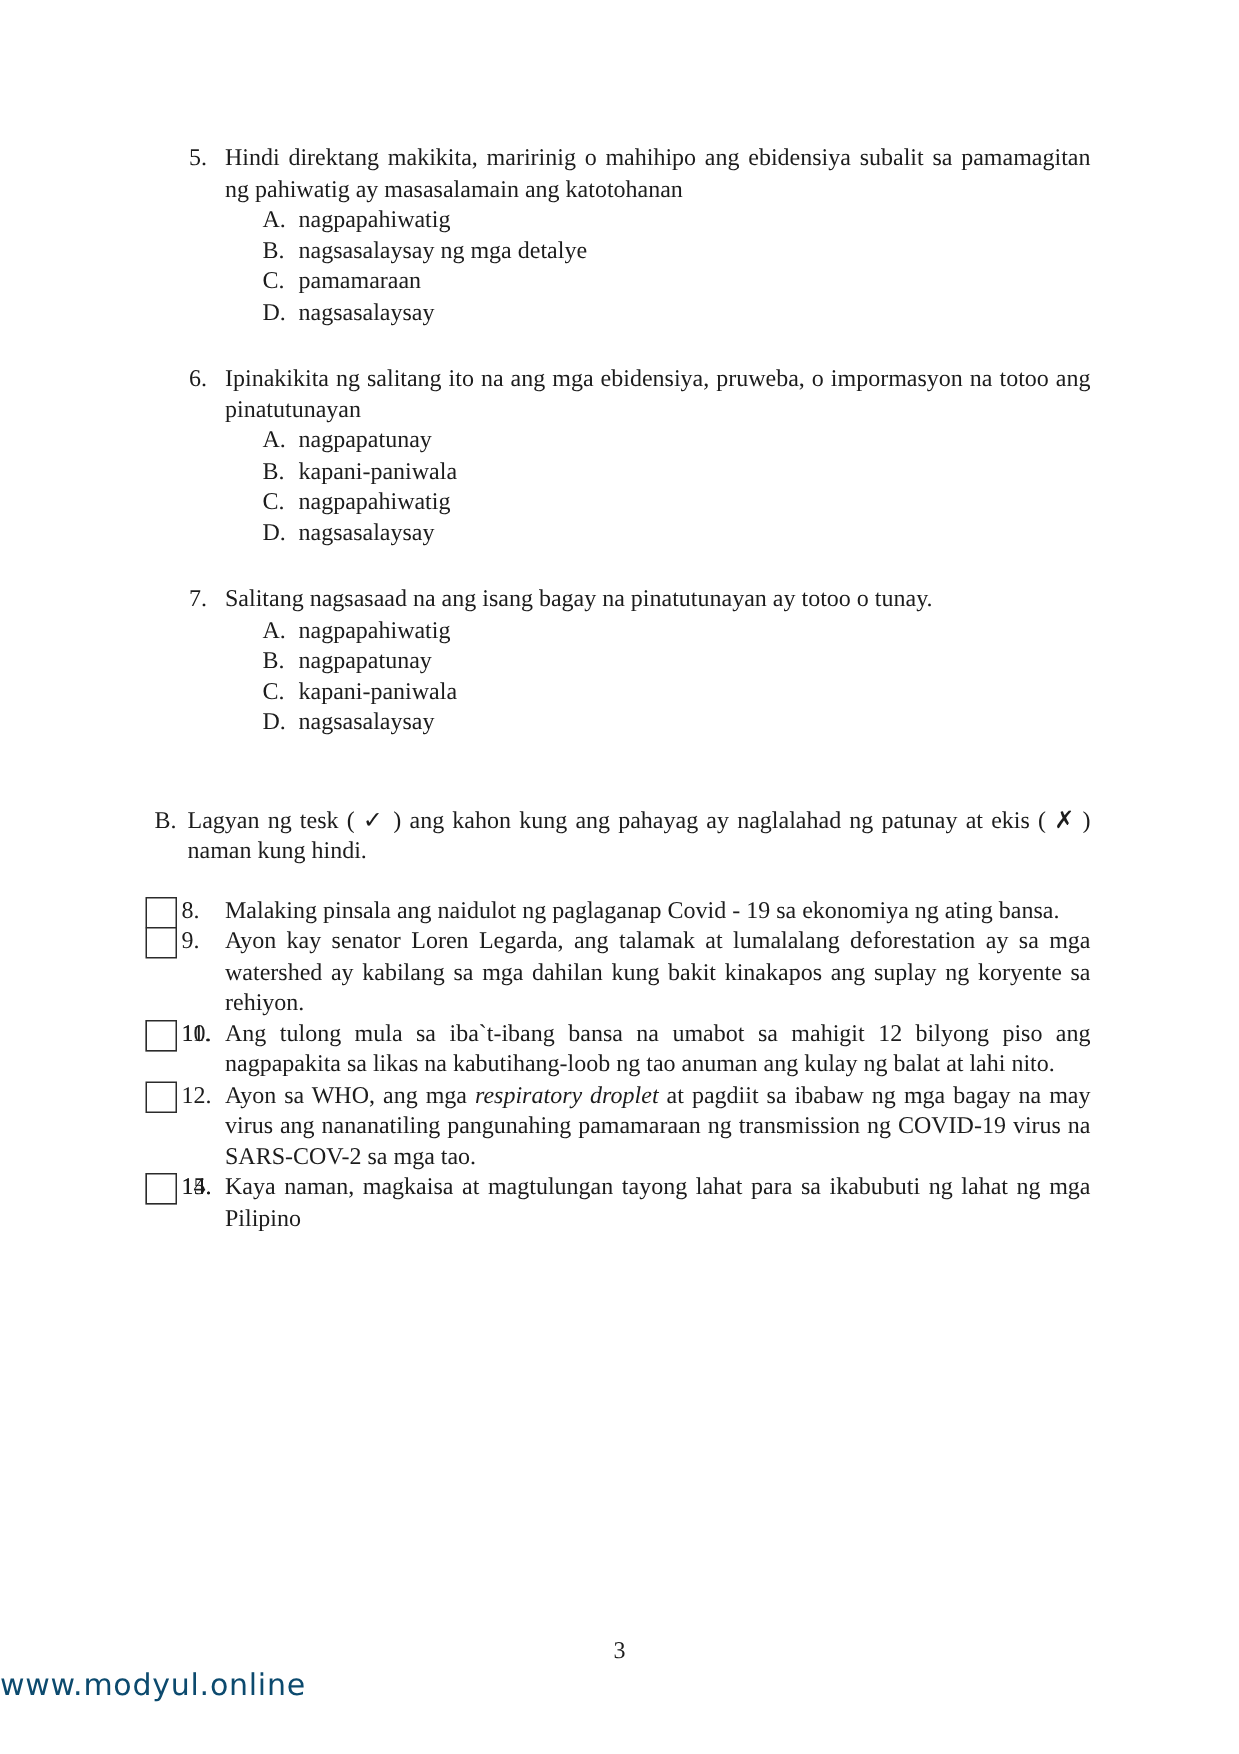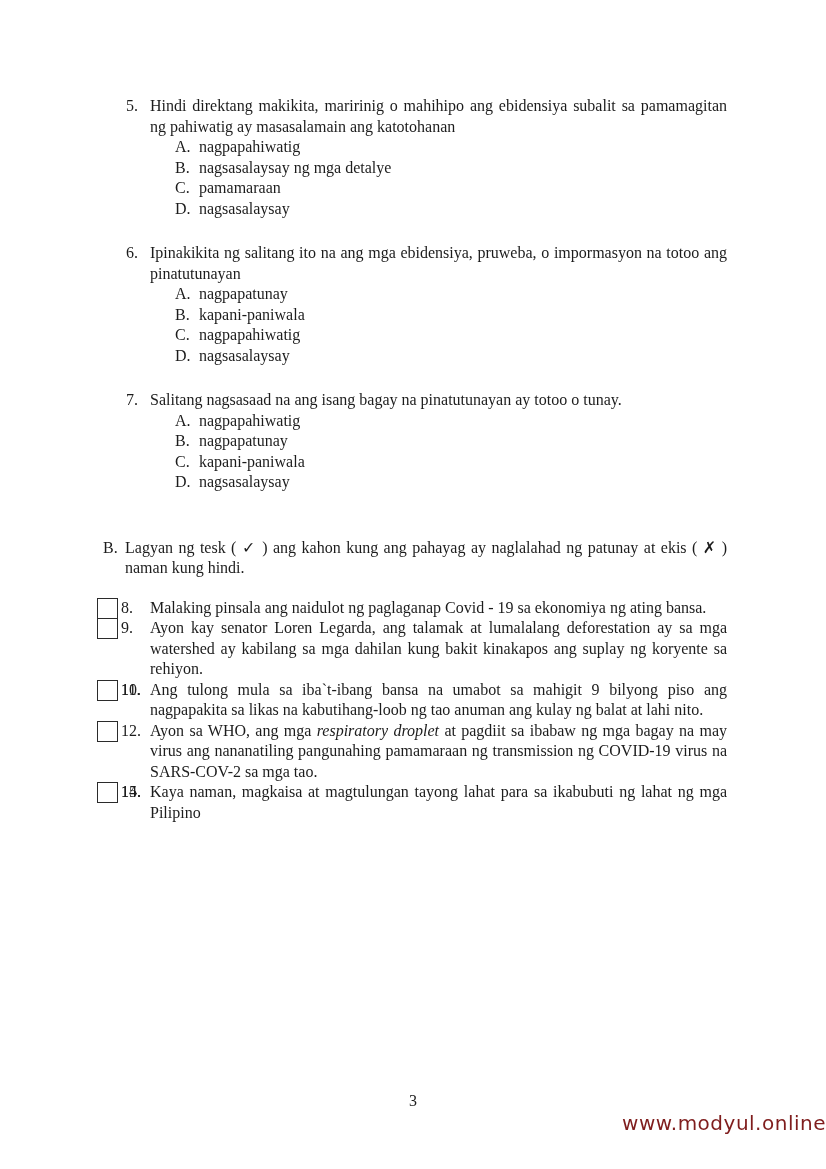--- a/index.html
+++ b/index.html
@@ -85,25 +85,25 @@
     left: 0;
     width: 100%;
     text-align: center;
     color: #1c1c1c;
   }
   .watermark {
     position: absolute;
     top: 1113px;
     left: 0;
     width: 100%;
-    text-align: right;
+    text-align: left;
     font-family: "DejaVu Sans", "Liberation Sans", sans-serif;
     font-size: 20px;
     letter-spacing: 0.5px;
-    color: #7f1d1d;
+    color: #0c4a6e;
   }
 </style>
 </head>
 <body>
 
 <div class="page">
   <div class="content">
 
     <section>
 
@@ -151,21 +151,21 @@
 
       <div class="check-item">
         <span class="checkbox"></span><span class="check-num">9.</span><span class="check-text">Ayon kay senator Loren Legarda, ang talamak at lumalalang deforestation ay sa mga watershed ay kabilang sa mga dahilan kung bakit kinakapos ang suplay ng koryente sa rehiyon.</span>
       </div>
 
       <div class="check-item">
         <span class="checkbox"></span><span class="check-num">10.</span>
       </div>
 
       <div class="check-item">
-        <span class="checkbox"></span><span class="check-num">11.</span><span class="check-text">Ang tulong mula sa iba`t-ibang bansa na umabot sa mahigit 9 bilyong piso ang nagpapakita sa likas na kabutihang-loob ng tao anuman ang kulay ng balat at lahi nito.</span>
+        <span class="checkbox"></span><span class="check-num">11.</span><span class="check-text">Ang tulong mula sa iba`t-ibang bansa na umabot sa mahigit 12 bilyong piso ang nagpapakita sa likas na kabutihang-loob ng tao anuman ang kulay ng balat at lahi nito.</span>
       </div>
 
       <div class="check-item">
         <span class="checkbox"></span><span class="check-num">12.</span><span class="check-text"><span>Ayon sa WHO, ang mga </span><em>respiratory droplet</em><span> at pagdiit sa ibabaw ng mga bagay na may virus ang nananatiling pangunahing pamamaraan ng transmission ng COVID-19 virus na SARS-COV-2 sa mga tao.</span></span>
       </div>
 
 
       <div class="check-item">
         <span class="checkbox"></span><span class="check-num">14.</span>
       </div>

